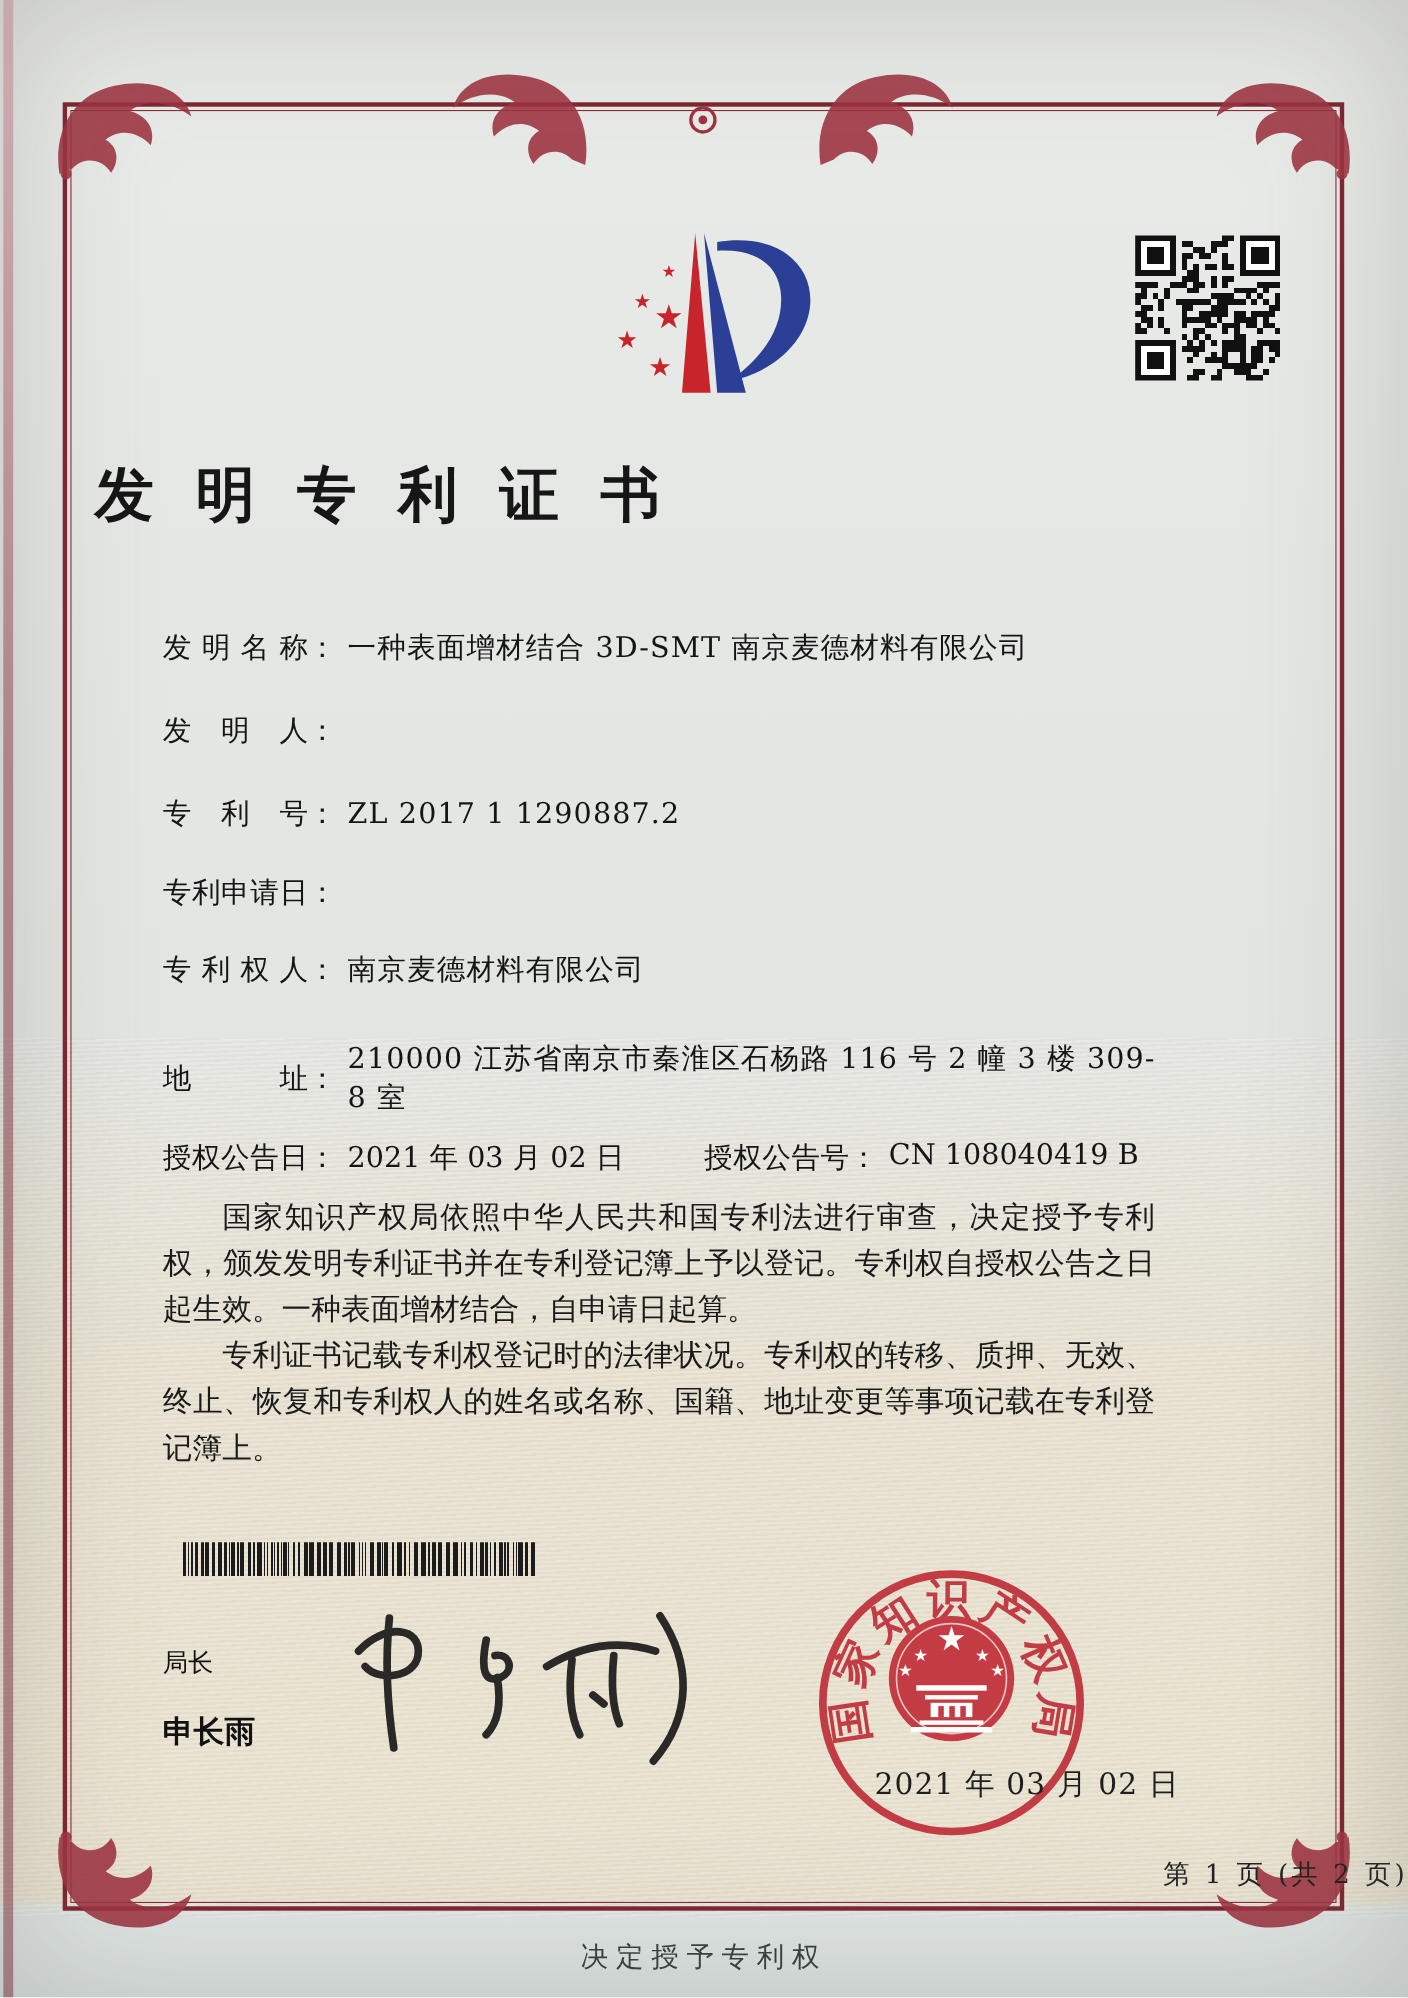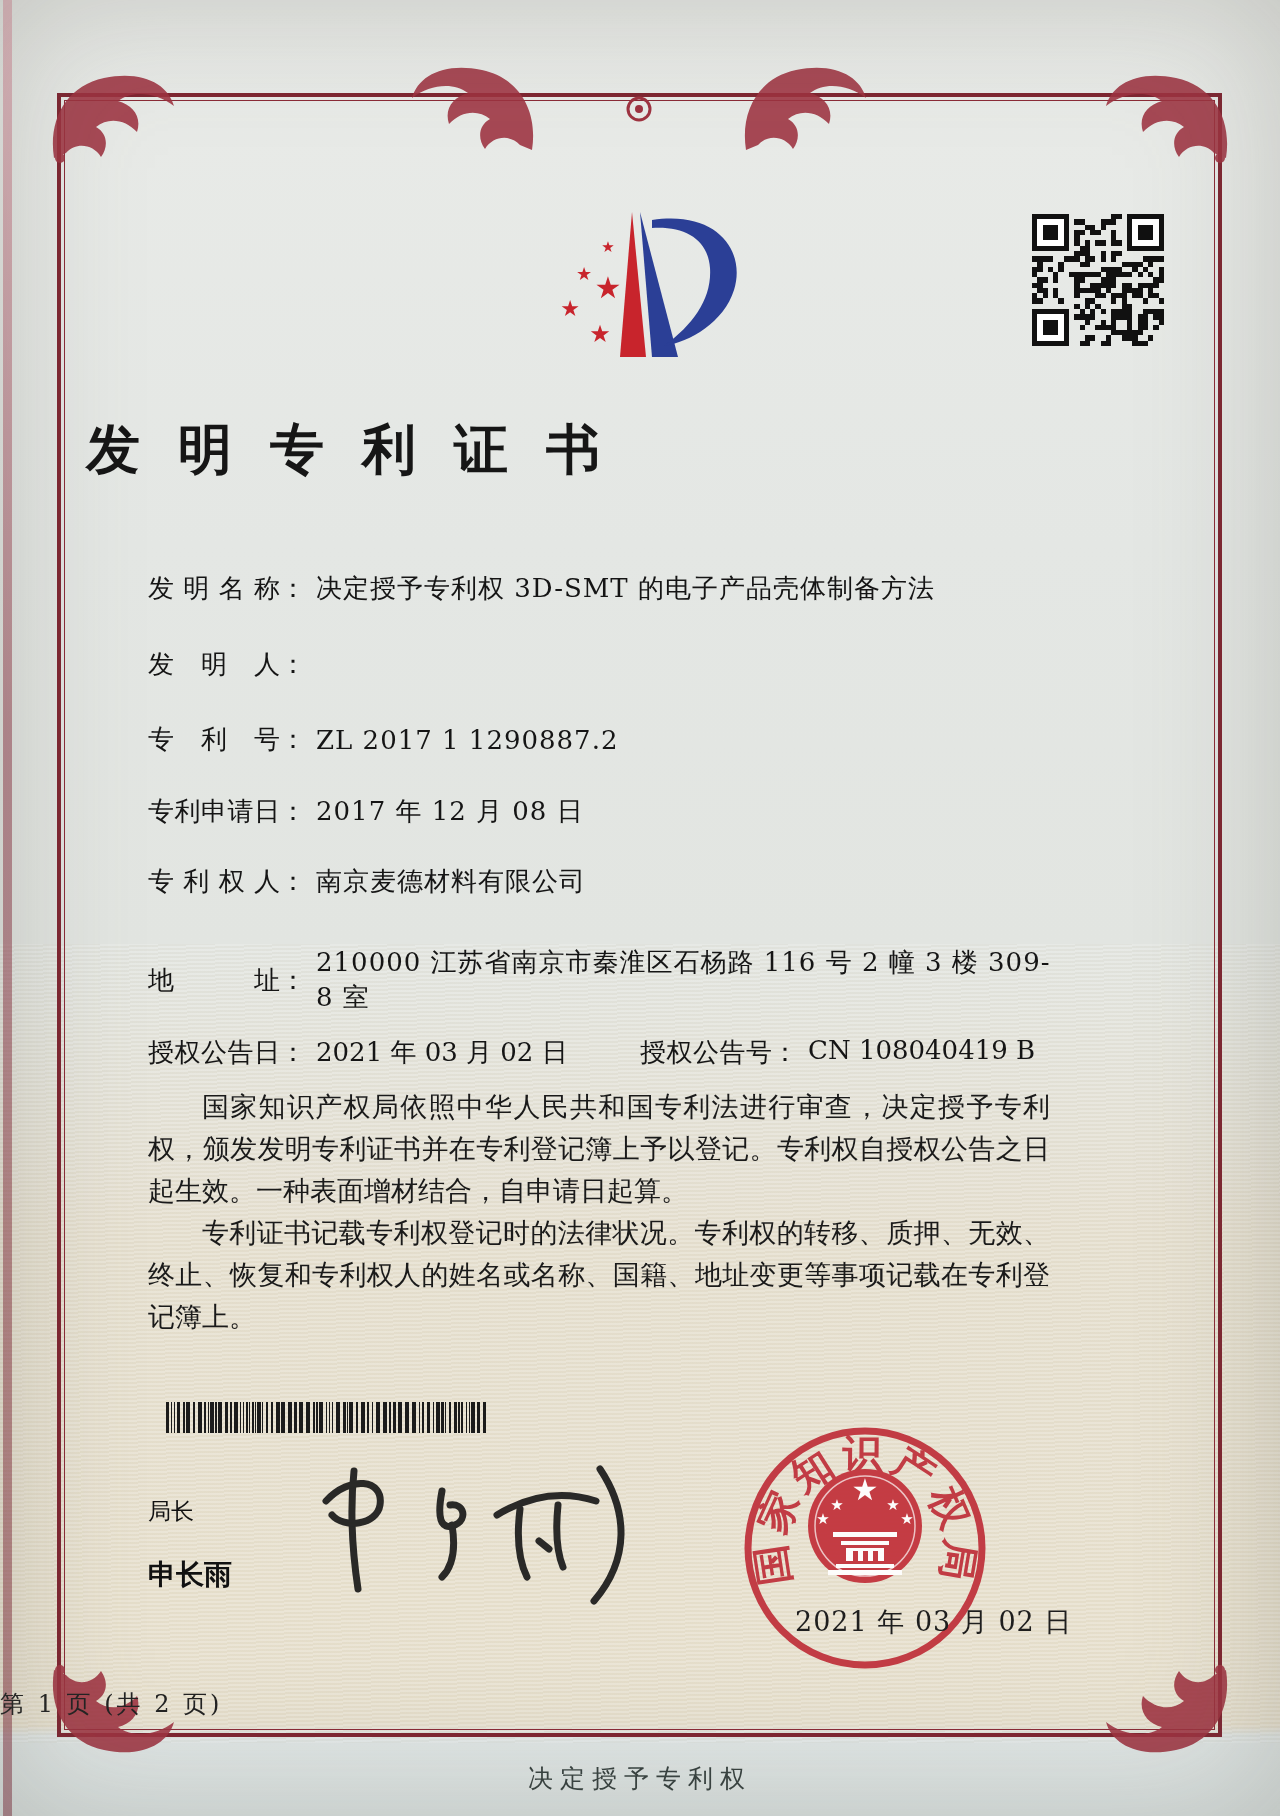--- a/index.html
+++ b/index.html
@@ -42,21 +42,21 @@
     text-align:justify;text-justify:inter-character;color:#1a1a1a;}
   .paras p{margin:0;text-indent:2em;}
   .barcode{position:absolute;left:164px;top:1402px;width:330px;height:31px;}
   .post{position:absolute;left:148px;top:1496px;font-size:23px;font-weight:400;
     font-family:"DejaVu Sans","Liberation Sans",sans-serif;color:#111;}
   .pname{position:absolute;left:148px;top:1556px;font-size:28px;font-weight:700;
     font-family:"DejaVu Sans","Liberation Sans",sans-serif;color:#111;}
   .sig{position:absolute;left:292px;top:1455px;width:340px;height:155px;}
   .seal{position:absolute;left:715px;top:1398px;width:300px;height:300px;opacity:.93;}
   .sealdate{position:absolute;left:795px;top:1604px;font-size:27px;letter-spacing:1px;color:#1e1e1e;z-index:5;}
-  .pagefoot{position:absolute;left:0;top:1688px;width:100%;text-align:left;font-size:24px;letter-spacing:3px;color:#222;}
+  .pagefoot{position:absolute;left:0;top:1688px;width:100%;text-align:right;font-size:24px;letter-spacing:3px;color:#222;}
   .backnote{position:absolute;left:0;top:1762px;width:100%;text-align:center;font-size:25px;letter-spacing:7px;color:#36403f;}
   .sealtext{font-family:"DejaVu Sans","Liberation Sans",sans-serif;font-weight:bold;font-size:40px;letter-spacing:6px;fill:#bf303a;}
   .starchar{font-family:"DejaVu Sans","Liberation Sans",sans-serif;}
 </style>
 </head>
 <body>
 
 <div class="page">
 
   <div class="tex"></div>
@@ -324,35 +324,34 @@
         <rect x="10" y="100" width="15" height="15" fill="#111"></rect>
       </svg>
   </div>
 
   <div class="title">发明专利证书</div>
 
   <div class="fields">
     <div class="frow r0">
       <span class="flabel">发明名称</span>
         <span class="colon">：</span>
-        <span class="fvalue">决定授予专利权 3D-SMT 的电子产品壳体制备方法</span>
+        <span class="fvalue">一种表面增材结合 3D-SMT 南京麦德材料有限公司</span>
     </div>
     <div class="frow r1">
       <span class="flabel">发明人</span>
         <span class="colon">：</span>
     </div>
     <div class="frow r2">
       <span class="flabel">专利号</span>
         <span class="colon">：</span>
         <span class="fvalue">ZL 2017 1 1290887.2</span>
     </div>
     <div class="frow r3">
       <span class="flabel">专利申请日</span>
         <span class="colon">：</span>
-        <span class="fvalue">2017 年 12 月 08 日</span>
     </div>
     <div class="frow r4">
       <span class="flabel">专利权人</span>
         <span class="colon">：</span>
         <span class="fvalue">南京麦德材料有限公司</span>
     </div>
     <div class="frow r5">
       <span class="flabel">地址</span>
         <span class="colon">：</span>
         <span class="fvalue">210000 江苏省南京市秦淮区石杨路 116 号 2 幢 3 楼 309-8 室</span>

